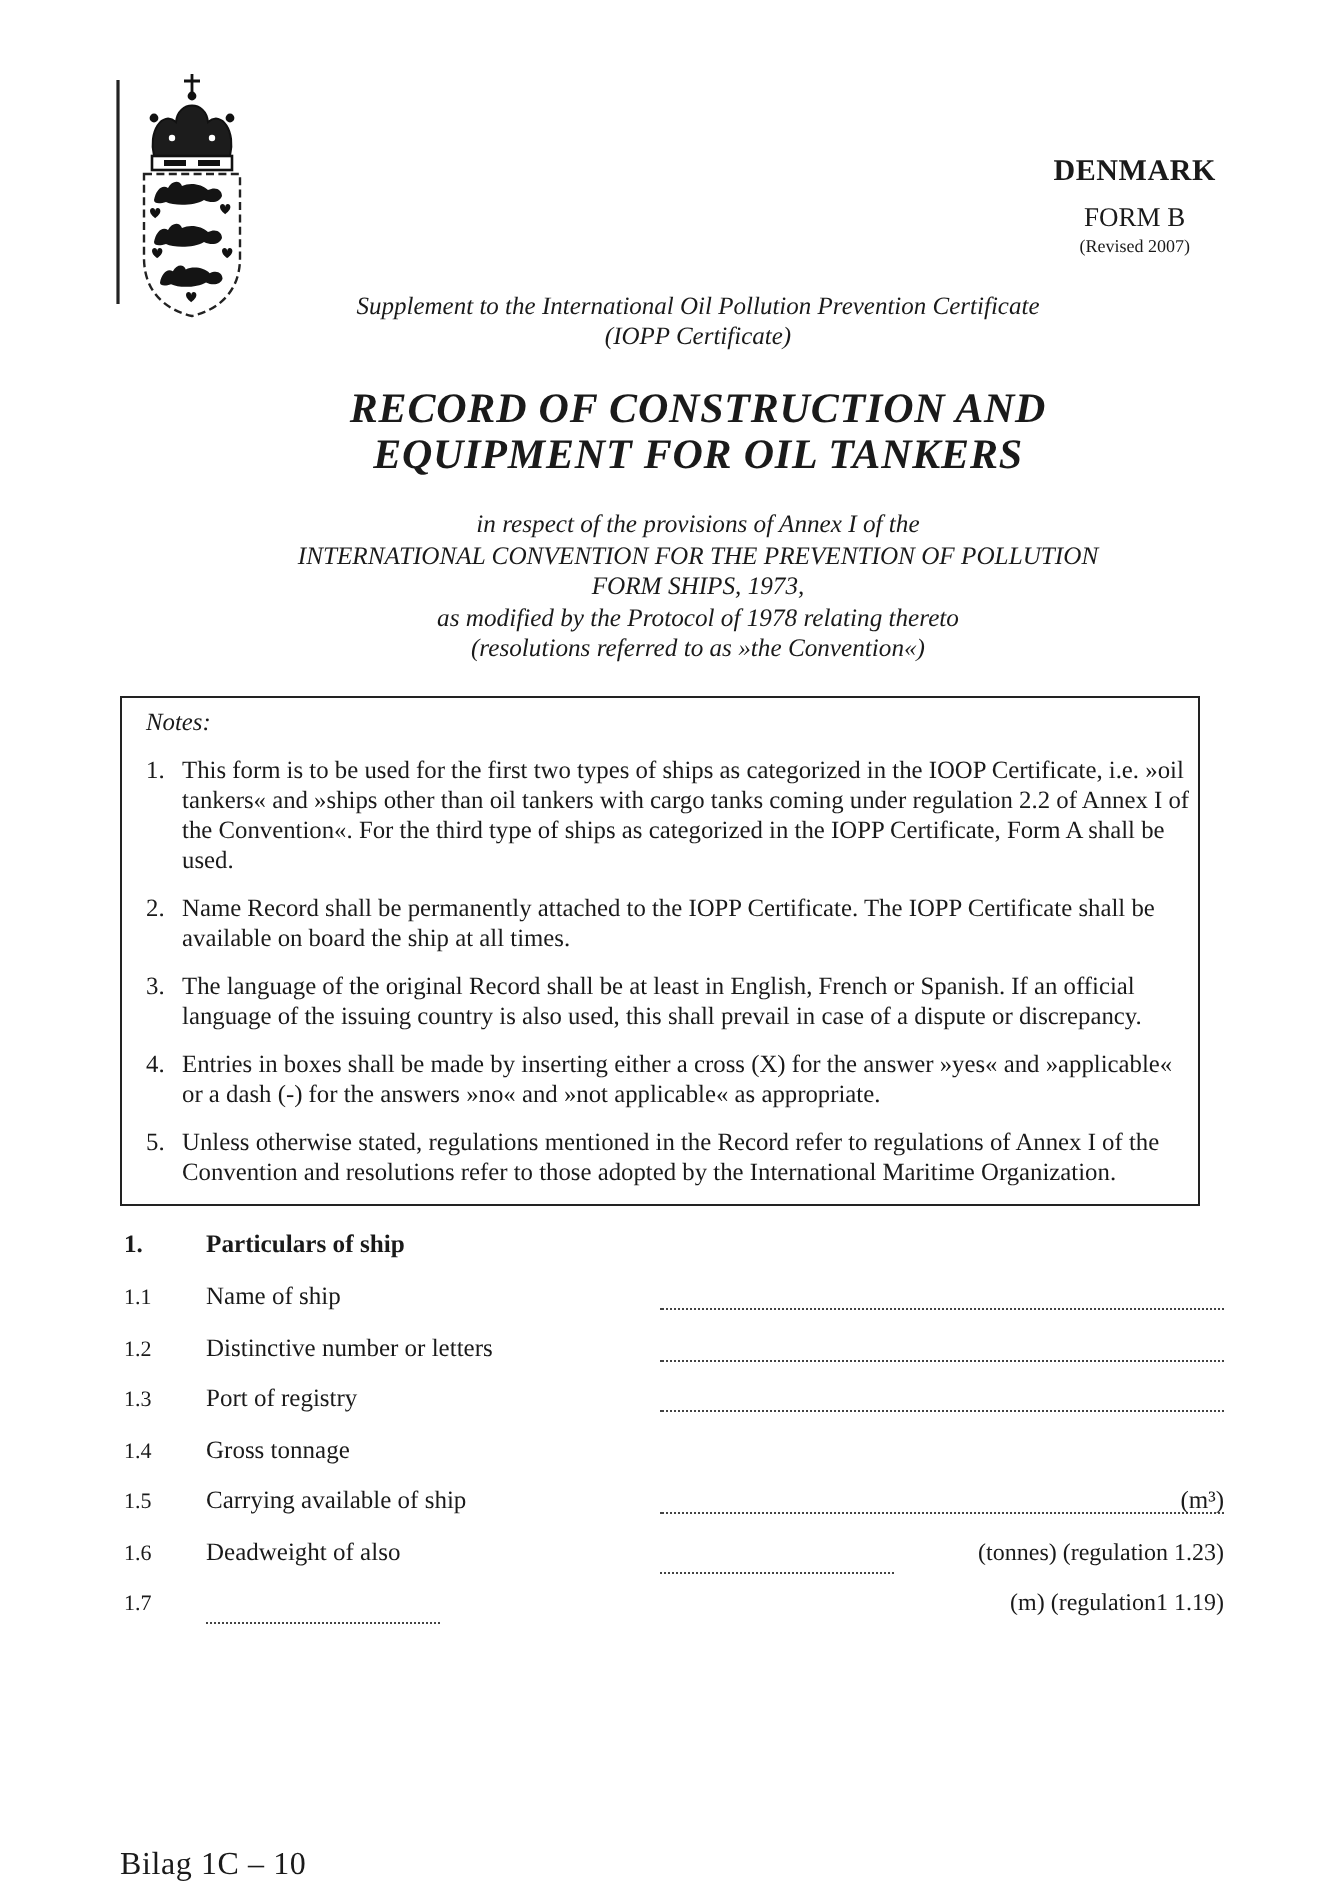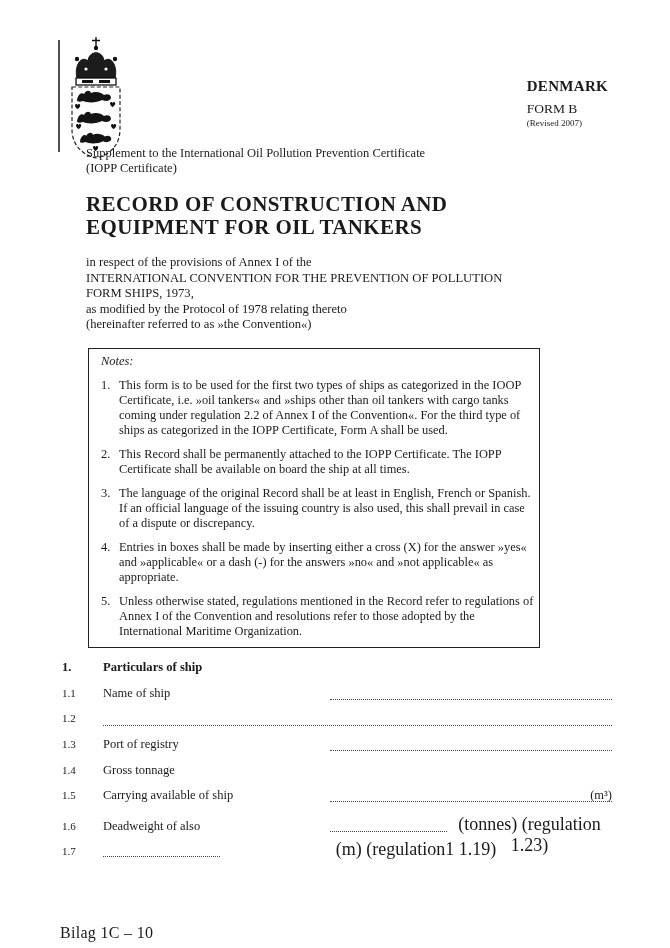--- a/index.html
+++ b/index.html
@@ -14,63 +14,62 @@
   }
   .emblem {
     position: absolute;
     left: 56px;
     top: 36px;
   }
   .corner-right {
     position: absolute;
     right: 62px;
     top: 78px;
-    text-align: left;
+    text-align: center;
     line-height: 1.15;
   }
   .country { font-weight: bold; font-size: 15px; letter-spacing: 0.3px; }
   .formb   { font-size: 13.5px; margin-top: 6px; }
   .revised { font-size: 9px; margin-top: 1px; }
 
   .content {
     position: absolute;
     left: 60px;
     top: 0;
     width: 552px;
   }
-  .centered { padding-left: 26px; }
+  .centered { text-align: center; padding-left: 26px; font-style: italic; }
 
   .supplement { margin-top: 146px; font-size: 12.5px; line-height: 14.5px; }
   .doc-title  { margin-top: 18px; font-size: 21px; font-weight: bold; line-height: 22.5px; letter-spacing: 0.4px; }
   .subtitle   { margin-top: 17px; font-size: 12.6px; line-height: 15.5px; }
 
   .notes-box {
     margin-top: 15px;
     border: 1.5px solid #222;
     padding: 5px 1px 8px 12px;
     box-sizing: border-box;
-    width: 452px;
-    margin-left: 28px;
+    width: 540px;
   }
   .notes-heading { font-style: italic; font-size: 12.4px; line-height: 15px; }
   .note-row { display: flex; margin-top: 9px; }
   .note-num { flex: none; width: 18px; font-size: 12.4px; line-height: 15px; }
   .note-text { flex: 1; font-size: 12.4px; line-height: 15px; }
 
   .sec-heading { display: flex; margin-top: 12px; padding-left: 2px; }
   .sec-num { flex: none; width: 41px; font-weight: bold; font-size: 12.6px; }
   .sec-title { font-weight: bold; font-size: 12.6px; }
 
   .f-row { display: flex; align-items: baseline; margin-top: 11.5px; padding-left: 2px; height: 14px; }
   .f-num { flex: none; width: 41px; font-size: 11px; }
   .f-label { flex: none; width: 227px; font-size: 12.5px; }
   .f-line-area { flex: 1; align-self: stretch; border-bottom: 1.5px dotted #444; }
   .f-line-area .unit { float: right; font-size: 12.5px; line-height: 14px; }
   .f-line-short { flex: none; width: 117px; align-self: stretch; border-bottom: 1.5px dotted #444; transform: translateY(4px); }
-  .f-unit-right { flex: 1; text-align: center; font-size: 18px; }
+  .f-unit-right { flex: 1; text-align: right; font-size: 12px; }
   .f-empty { flex: 1; }
 
   .footer {
     position: absolute;
     left: 60px;
     top: 924px;
     font-size: 16px;
     letter-spacing: 0.3px;
   }
 </style>
@@ -127,33 +126,33 @@
     <div class="centered doc-title">
       <div>RECORD OF CONSTRUCTION AND</div>
       <div>EQUIPMENT FOR OIL TANKERS</div>
     </div>
 
     <div class="centered subtitle">
       <div>in respect of the provisions of Annex I of the</div>
       <div>INTERNATIONAL CONVENTION FOR THE PREVENTION OF POLLUTION</div>
       <div>FORM SHIPS, 1973,</div>
       <div>as modified by the Protocol of 1978 relating thereto</div>
-      <div>(hereinafter referred to as »the Convention«)</div>
+      <div>(resolutions referred to as »the Convention«)</div>
     </div>
 
     <div class="notes-box">
       <div class="notes-heading">Notes:</div>
 
       <div class="note-row">
         <div class="note-num">1.</div>
         <div class="note-text">This form is to be used for the first two types of ships as categorized in the IOOP Certificate, i.e. »oil tankers« and »ships other than oil tankers with cargo tanks coming under regulation 2.2 of Annex I of the Convention«. For the third type of ships as categorized in the IOPP Certificate, Form A shall be used.</div>
       </div>
       <div class="note-row">
         <div class="note-num">2.</div>
-        <div class="note-text">This Record shall be permanently attached to the IOPP Certificate. The IOPP Certificate shall be available on board the ship at all times.</div>
+        <div class="note-text">Name Record shall be permanently attached to the IOPP Certificate. The IOPP Certificate shall be available on board the ship at all times.</div>
       </div>
       <div class="note-row">
         <div class="note-num">3.</div>
         <div class="note-text">The language of the original Record shall be at least in English, French or Spanish. If an official language of the issuing country is also used, this shall prevail in case of a dispute or discrepancy.</div>
       </div>
       <div class="note-row">
         <div class="note-num">4.</div>
         <div class="note-text">Entries in boxes shall be made by inserting either a cross (X) for the answer »yes« and »applicable« or a dash (-) for the answers »no« and »not applicable« as appropriate.</div>
       </div>
       <div class="note-row">
@@ -168,20 +167,21 @@
     </div>
 
     <div class="f-row">
       <div class="f-num">1.1</div>
       <div class="f-label">Name of ship</div>
       <div class="f-line-area"></div>
     </div>
 
     <div class="f-row">
       <div class="f-num">1.2</div>
+      <div class="f-label">Distinctive number or letters</div>
       <div class="f-line-area"></div>
     </div>
 
     <div class="f-row">
       <div class="f-num">1.3</div>
       <div class="f-label">Port of registry</div>
       <div class="f-line-area"></div>
     </div>
 
     <div class="f-row">

